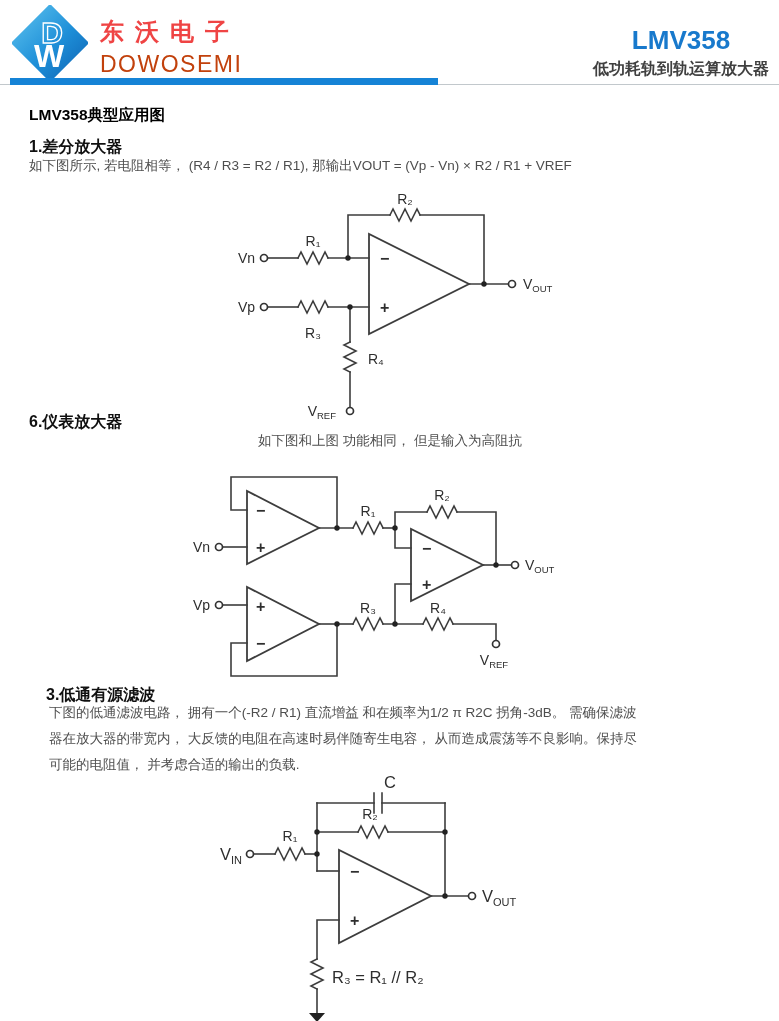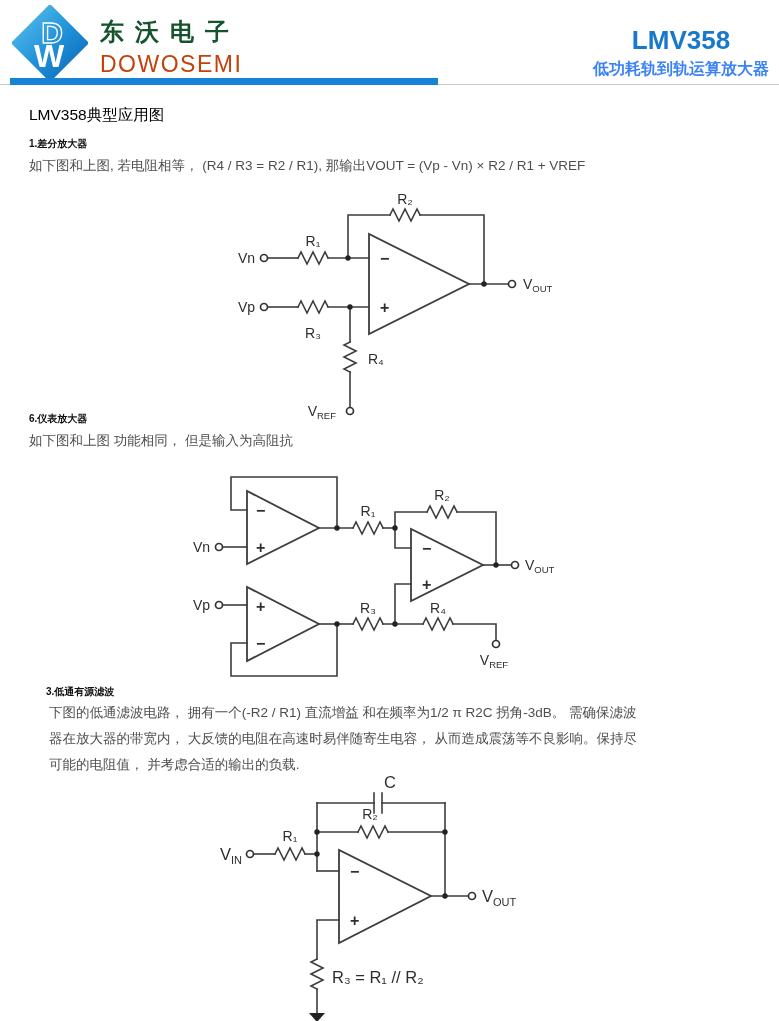--- a/index.html
+++ b/index.html
@@ -4,34 +4,34 @@
 <style>
   html,body { margin:0; padding:0; background:#e8e8e8; }
   #page {
     position:relative; width:779px; height:1021px; margin:0 auto;
     background:#ffffff; overflow:hidden;
     font-family:"Liberation Sans","DejaVu Sans",sans-serif;
   }
   
   #logo { position:absolute; left:12px; top:5px; }
   .brand { position:absolute; left:100px; top:16px; }
-  .brand-cn { font-size:24px; font-weight:bold; color:#14532d; letter-spacing:11px; white-space:nowrap; }
+  .brand-cn { font-size:24px; font-weight:bold; color:#ef4444; letter-spacing:11px; white-space:nowrap; }
   .brand-en { font-size:23px; color:#c2410c; letter-spacing:1.5px; margin-top:3px; }
   .head-right { position:absolute; right:10px; top:27px; text-align:center;margin-left:7px; }
   .part-no { font-size:26px; font-weight:bold; color:#1879cc; line-height:1; }
-  .part-sub { font-size:16px; font-weight:bold; color:#3b82f6; margin-top:6px; }
+  .part-sub { font-size:16px; font-weight:bold; color:#404040; margin-top:6px; }
   .rule-gray { position:absolute; left:0; top:84px; width:779px; height:1px; background:#c2c8cc; }
   .rule-blue { position:absolute; left:10px; top:78px; width:428px; height:7px; background:#1583d6; }
   
-  .doc-title { position:absolute; left:29px; top:105px; font-size:15.5px; font-weight:normal; color:#000; }
-  .sec-head  { position:absolute; left:29px; font-size:10px; font-weight:bold; color:#101010; }
+  .doc-title { position:absolute; left:29px; top:105px; font-size:15.5px; font-weight:bold; color:#000; }
+  .sec-head  { position:absolute; left:29px; font-size:16px; font-weight:bold; color:#101010; }
   .sec-body  { position:absolute; left:29px; width:722px; font-size:13.5px; color:#4e4e4e;
                line-height:26px; white-space:pre-line; }
   #sec1-head { top:137px; } #sec1-body { top:153px; }
-  #sec2-head { top:412px; } #sec2-body { top:428px; }
+  #sec2-head { top:412px; } #sec2-body { top:428px;text-align:center; }
   #sec3-head { top:685px;margin-left:17px; } #sec3-body { top:700px;margin-left:20px; }
   
   .schem { position:absolute; }
   #schem1 { left:180px; top:190px; }
   #schem2 { left:170px; top:461px; }
   #schem3 { left:180px; top:772px; }
   .wire   { stroke:#3d3d3d; stroke-width:1.6; fill:none; stroke-linecap:square; }
   .tri    { stroke:#3d3d3d; stroke-width:1.8; fill:none; stroke-linejoin:miter; }
   .dot    { fill:#222; stroke:none; }
   .term   { fill:#fff; stroke:#333; stroke-width:1.7; }
@@ -69,21 +69,21 @@
     <div class="part-no">LMV358</div>
     <div class="part-sub">低功耗轨到轨运算放大器</div>
   </div>
 
   <div class="rule-gray"></div>
   <div class="rule-blue"></div>
 
   <div class="doc-title">LMV358典型应用图</div>
 
   <div class="sec-head" id="sec1-head">1.差分放大器</div>
-  <div class="sec-body" id="sec1-body">如下图和上图, 若电阻相等， (R4 / R3 = R2 / R1), 那输出VOUT = (Vp - Vn) × R2 / R1 + VREF</div>
+  <div class="sec-body" id="sec1-body">如下图所示, 若电阻相等， (R4 / R3 = R2 / R1), 那输出VOUT = (Vp - Vn) × R2 / R1 + VREF</div>
 
   <div class="sec-head" id="sec2-head">6.仪表放大器</div>
   <div class="sec-body" id="sec2-body">如下图和上图 功能相同， 但是输入为高阻抗</div>
 
   <div class="sec-head" id="sec3-head">3.低通有源滤波</div>
   <div class="sec-body" id="sec3-body">下图的低通滤波电路， 拥有一个(-R2 / R1) 直流增益 和在频率为1/2 π R2C 拐角-3dB。 需确保滤波
 器在放大器的带宽内， 大反馈的电阻在高速时易伴随寄生电容， 从而造成震荡等不良影响。保持尽
 可能的电阻值， 并考虑合适的输出的负载.</div>
 
   <svg class="schem" id="schem1" width="420" height="232" viewBox="0 0 420 232">

